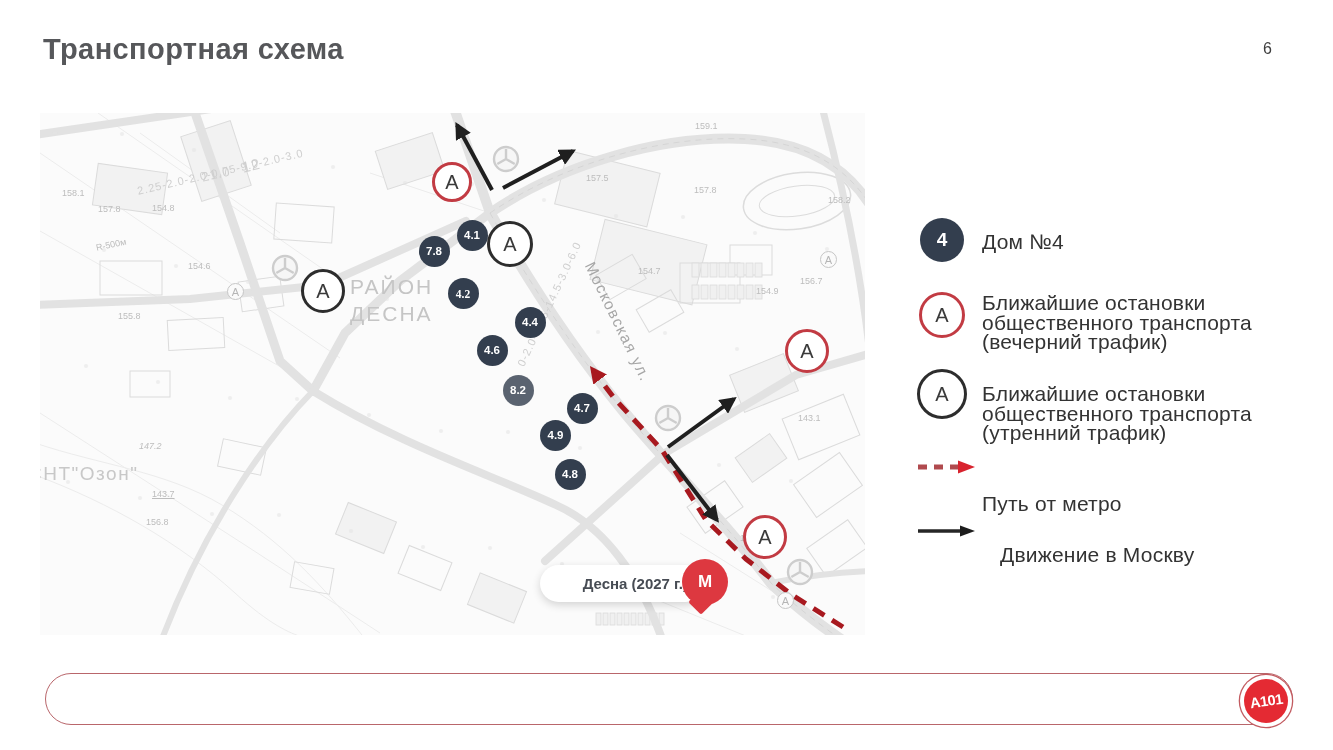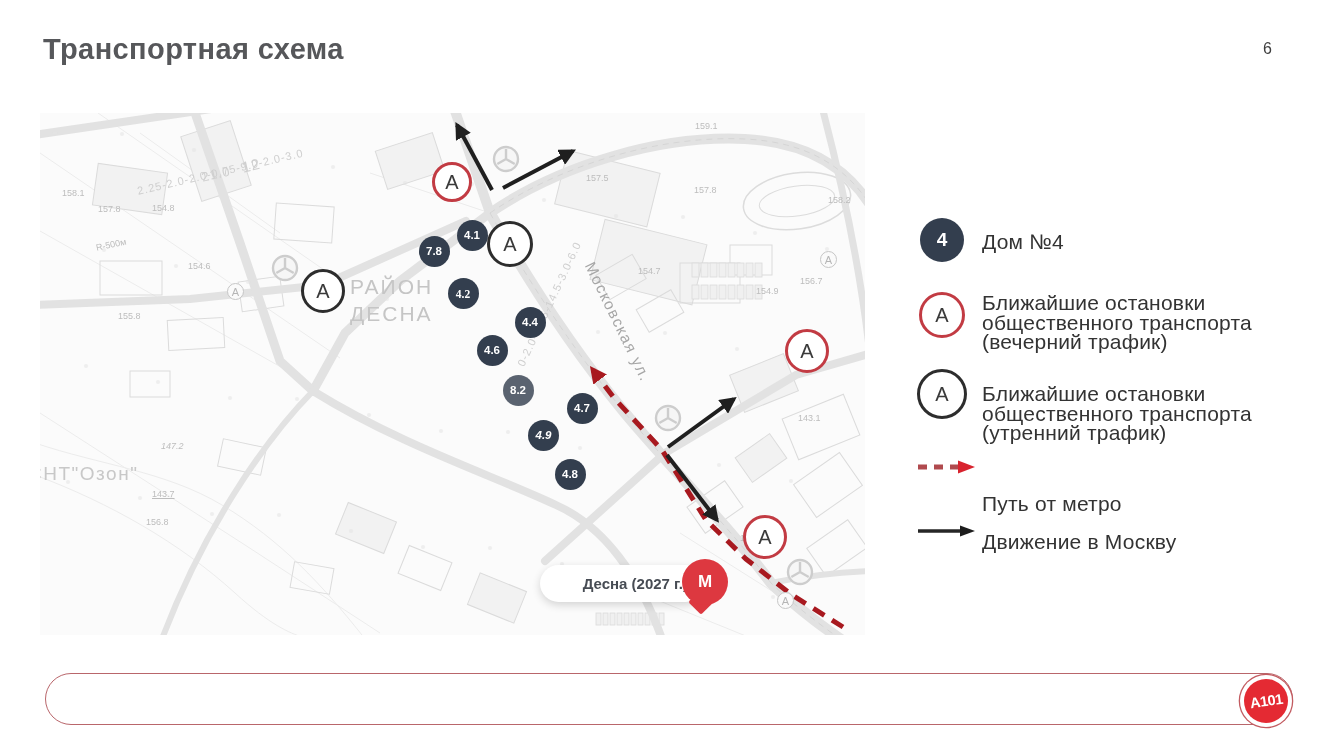--- a/index.html
+++ b/index.html
@@ -64,21 +64,21 @@
     color:#3a3a3a;font-size:20px;}
   .licon-mo{left:17px;top:254px;width:50px;height:50px;border:3px solid #2D2D2D;background:#fff;
     color:#3a3a3a;font-size:20px;}
   .ltext{position:absolute;left:82px;font-size:21px;color:#333;letter-spacing:.2px;
     line-height:19.5px;}
   .ltext span{display:block;}
   .lt-house{top:117px;}
   .lt-ev{top:178px;}
   .lt-mo{top:269px;}
   .lt-metro{top:379px;}
-  .lt-moscow{top:417px;}
+  .lt-moscow{top:430px;margin-left:18px;}
   .larrow{position:absolute;left:18px;}
   .la-red{top:343px;}
   .la-black{top:407px;}
 
   
   .footer-pill{position:absolute;left:45px;top:673px;width:1248px;height:52px;
     border:1.3px solid #B9666B;border-radius:27px;background:#fff;box-sizing:border-box;}
   .logo{position:absolute;left:1244px;top:679px;width:44px;height:44px;background:#E42A33;
     border-radius:50%;box-shadow:0 0 0 4px #fff,0 0 0 5.3px #C25B60;color:#fff;display:flex;
     align-items:center;justify-content:center;font-weight:700;font-size:14.5px;}
@@ -279,34 +279,34 @@
       <div class="tail"></div>
       <div class="bubble">М</div>
     </div>
   <div class="house" style="left: 416.5px; top: 106.5px;">4.1</div>
       <div class="house" style="left: 378.5px; top: 122.5px;">7.8</div>
       <div class="house" style="left: 407.5px; top: 165px; font-family: Liberation Serif, serif;">4.2</div>
       <div class="house" style="left: 474.5px; top: 193.5px;">4.4</div>
       <div class="house" style="left: 436.5px; top: 221.5px;">4.6</div>
       <div class="house" style="left: 462.5px; top: 261.5px; opacity: 0.8;">8.2</div>
       <div class="house" style="left: 526.5px; top: 279.5px;">4.7</div>
-      <div class="house" style="left: 488px; top: 306.5px; font-style: italic;">4.9</div>
+      <div class="house" style="left: 500px; top: 306.5px;">4.9</div>
       <div class="house" style="left: 514.5px; top: 345.5px;">4.8</div>
       <div class="stop evening" style="left: 392px; top: 49px; height: 40px; width: 40px;">А</div>
       <div class="stop evening" style="left: 745px; top: 216px; height: 44px; width: 44px;">А</div>
       <div class="stop evening" style="left: 703px; top: 402px; height: 44px; width: 44px;">А</div>
       <div class="stop morning" style="left: 447px; top: 108px; height: 46px; width: 46px;">А</div>
       <div class="stop morning" style="left: 261px; top: 156px; height: 44px; width: 44px;">А</div>
       <div class="base-label" style="left: 22px; top: 75px;">158.1</div>
       <div class="base-label" style="left: 58px; top: 91px;">157.8</div>
       <div class="base-label" style="left: 112px; top: 90px;">154.8</div>
       <div class="base-label" style="left: 55px; top: 130px; transform: rotate(-12deg); transform-origin: 0px 0px;">R-500м</div>
       <div class="base-label" style="left: 148px; top: 148px;">154.6</div>
       <div class="base-label" style="left: 78px; top: 198px;">155.8</div>
-      <div class="base-label" style="left: 121px; top: 328px; font-style: italic;">147.2</div>
+      <div class="base-label" style="left: 99px; top: 328px; font-style: italic;">147.2</div>
       <div class="base-label" style="left: 112px; top: 376px; text-decoration: underline;">143.7</div>
       <div class="base-label" style="left: 106px; top: 404px;">156.8</div>
       <div class="base-label" style="left: 546px; top: 38px; margin-top: 22px;">157.5</div>
       <div class="base-label" style="left: 655px; top: 8px;">159.1</div>
       <div class="base-label" style="left: 654px; top: 72px;">157.8</div>
       <div class="base-label" style="left: 788px; top: 82px;">158.2</div>
       <div class="base-label" style="left: 760px; top: 163px; text-align: center;">156.7</div>
       <div class="base-label" style="left: 716px; top: 173px;">154.9</div>
       <div class="base-label" style="left: 598px; top: 138px; margin-top: 15px;">154.7</div>
       <div class="base-label" style="left: 700px; top: 420px;">145.1</div>

